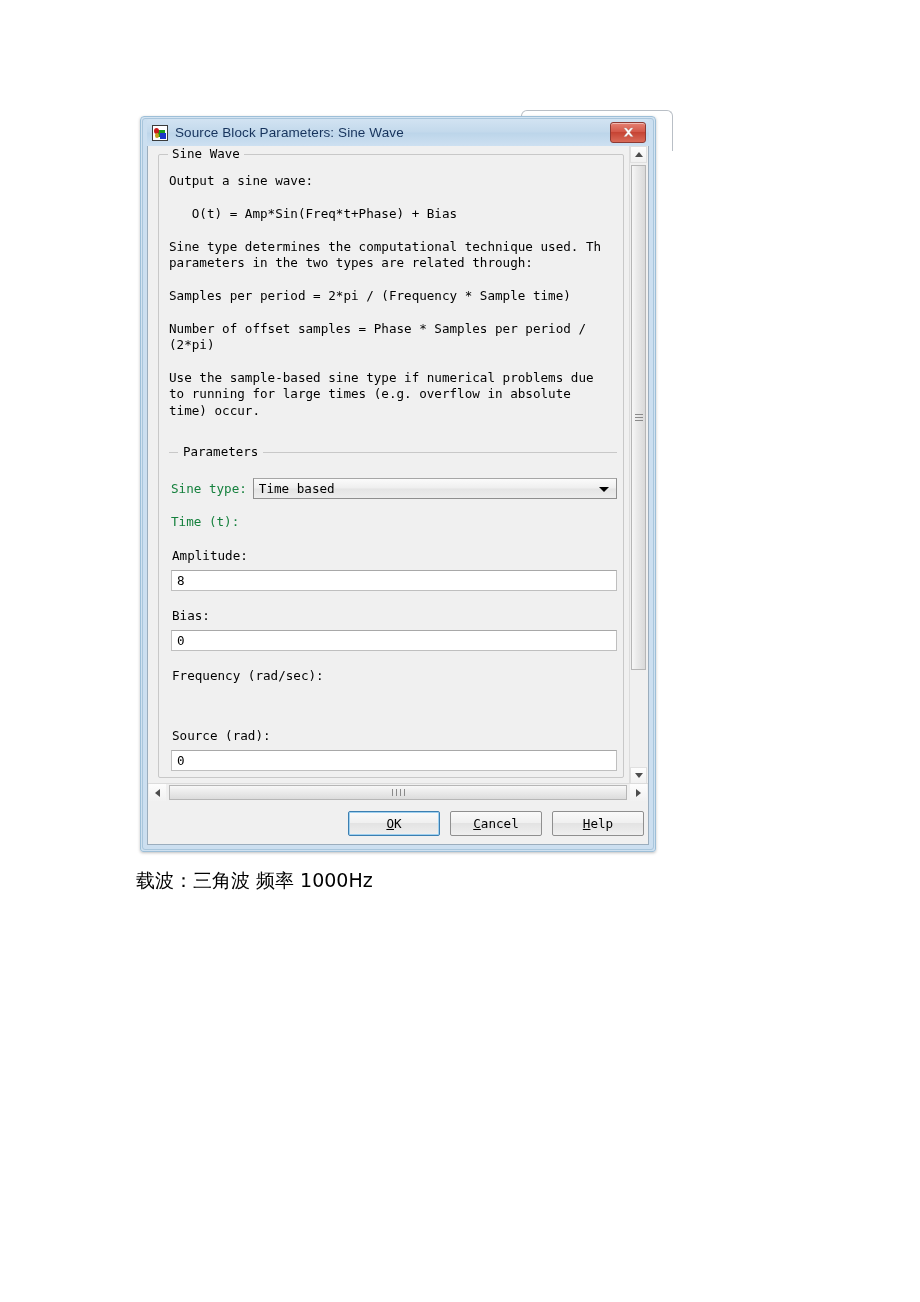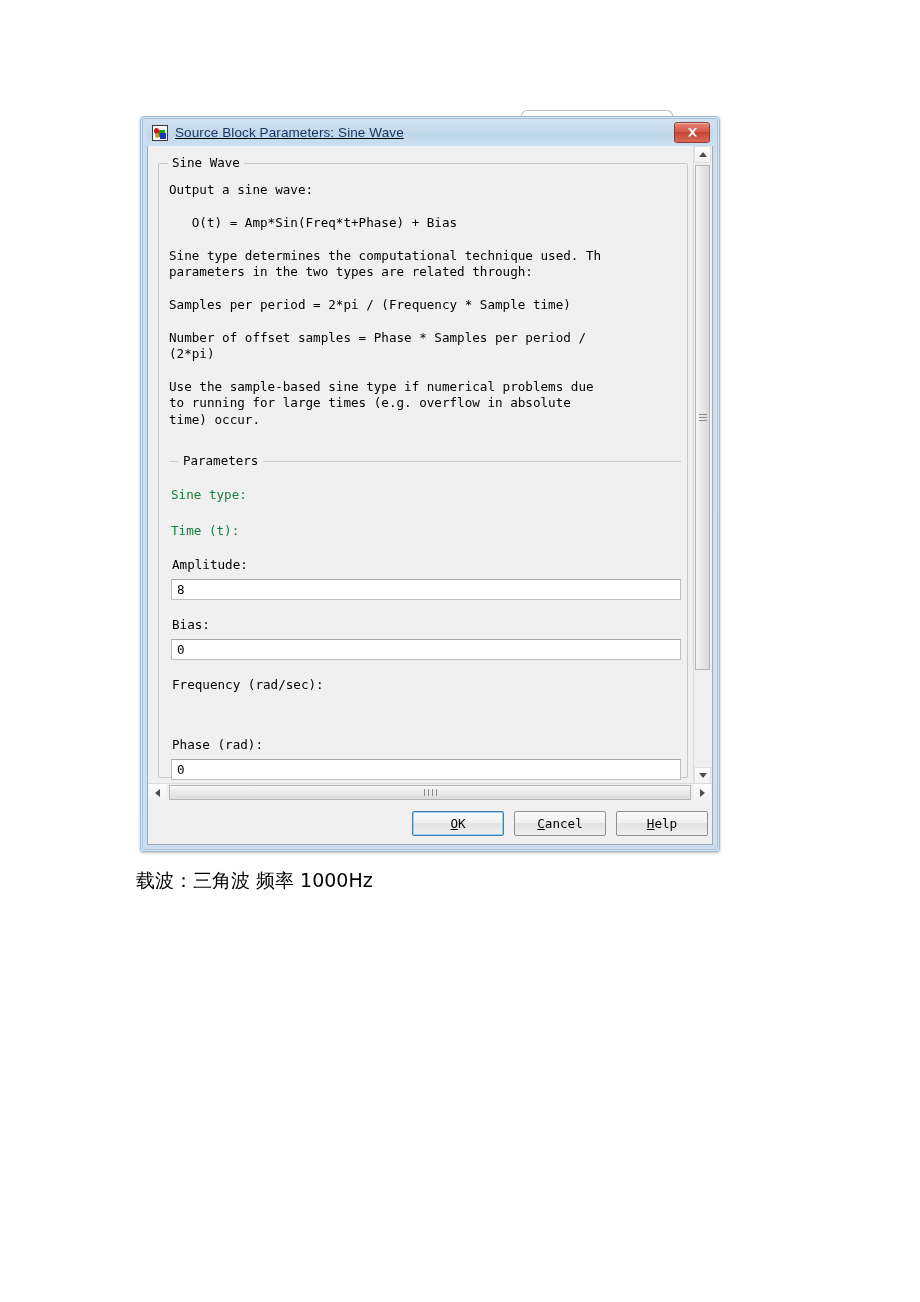--- a/index.html
+++ b/index.html
@@ -26,29 +26,28 @@
     border-radius: 6px 6px 0 0;
     border-bottom: none;
     background: #ffffff;
   }
 
   
   .dialog {
     position: absolute;
     left: 140px;
     top: 116px;
-    width: 580px;
+    width: 516px;
     height: 736px;
     box-sizing: border-box;
     border: 1px solid #9dbfd8;
     border-radius: 4px 4px 3px 3px;
     background: linear-gradient(180deg, #d4e4f2 0%, #cfe1f0 100%);
     padding: 1px;
     box-shadow: 0 1px 3px rgba(0,0,0,0.25);
-    text-decoration: underline;
   }
   .dialog-inner {
     position: relative;
     width: 100%;
     height: 100%;
     box-sizing: border-box;
     border: 1px solid #a9c6dc;
     border-radius: 3px;
     background: #ccdff0;
     padding: 0 4px 4px 4px;
@@ -119,21 +118,20 @@
     overflow: hidden;
   }
 
   .scroll-region {
     position: absolute;
     left: 0; top: 0;
     right: 18px;
     bottom: 60px;
     background: #f0f0f0;
     overflow: hidden;
-    margin-top: 9px;
   }
 
   
   .groupbox {
     position: absolute;
     left: 10px;
     top: 8px;
     right: 6px;
     bottom: 6px;
     border: 1px solid #c8c8c8;
@@ -433,35 +431,39 @@
 
 Use the sample-based sine type if numerical problems due
 to running for large times (e.g. overflow in absolute
 time) occur.</div>
 
           <div class="params-group">
             <div class="params-title">Parameters</div>
 
             <div class="row" style="top:25px;">
               <span class="row-label">Sine type:</span>
+              <div class="combo">
+                <span class="combo-text">Time based</span>
+                <span class="combo-arrow"></span>
+              </div>
             </div>
 
             <div class="row" style="top:61px;">
               <span class="row-label">Time (t):</span>
             </div>
 
             <div class="field-label" style="top:95px;">Amplitude:</div>
             <div class="textfield" style="top:117px;">8</div>
 
             <div class="field-label" style="top:155px;">Bias:</div>
             <div class="textfield" style="top:177px;">0</div>
 
             <div class="field-label" style="top:215px;">Frequency (rad/sec):</div>
 
-            <div class="field-label" style="top:275px;">Phase (rad):</div>
+            <div class="field-label" style="top:275px;">Source (rad):</div>
             <div class="textfield" style="top:297px;">0</div>
 
           </div>
         </div>
       </div>
 
       <div class="vscroll">
         <div class="sb-btn up">
           <span class="tri-up"></span>
         </div>

